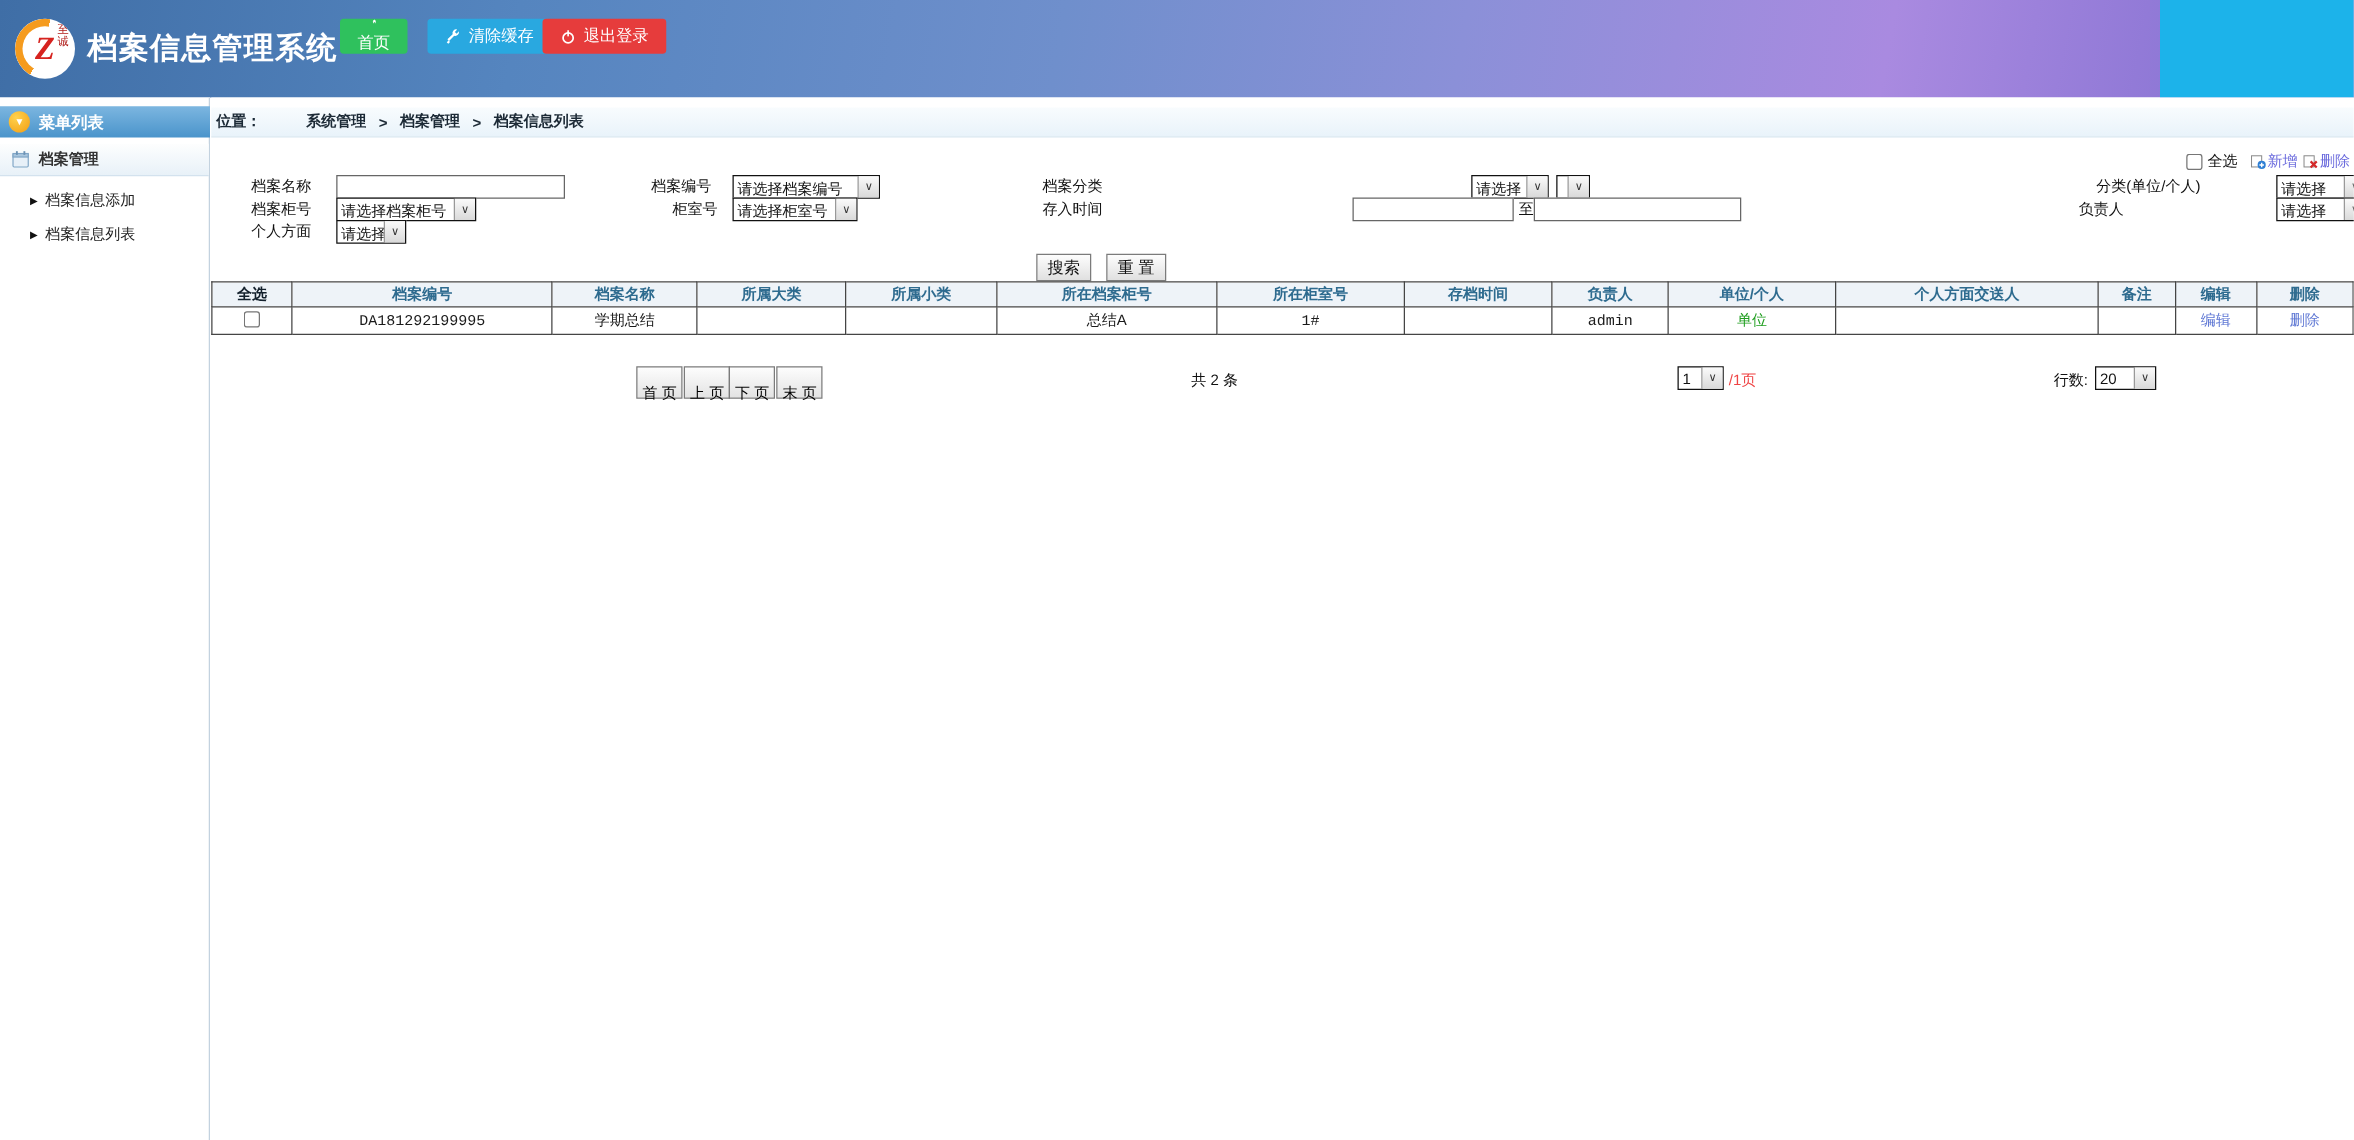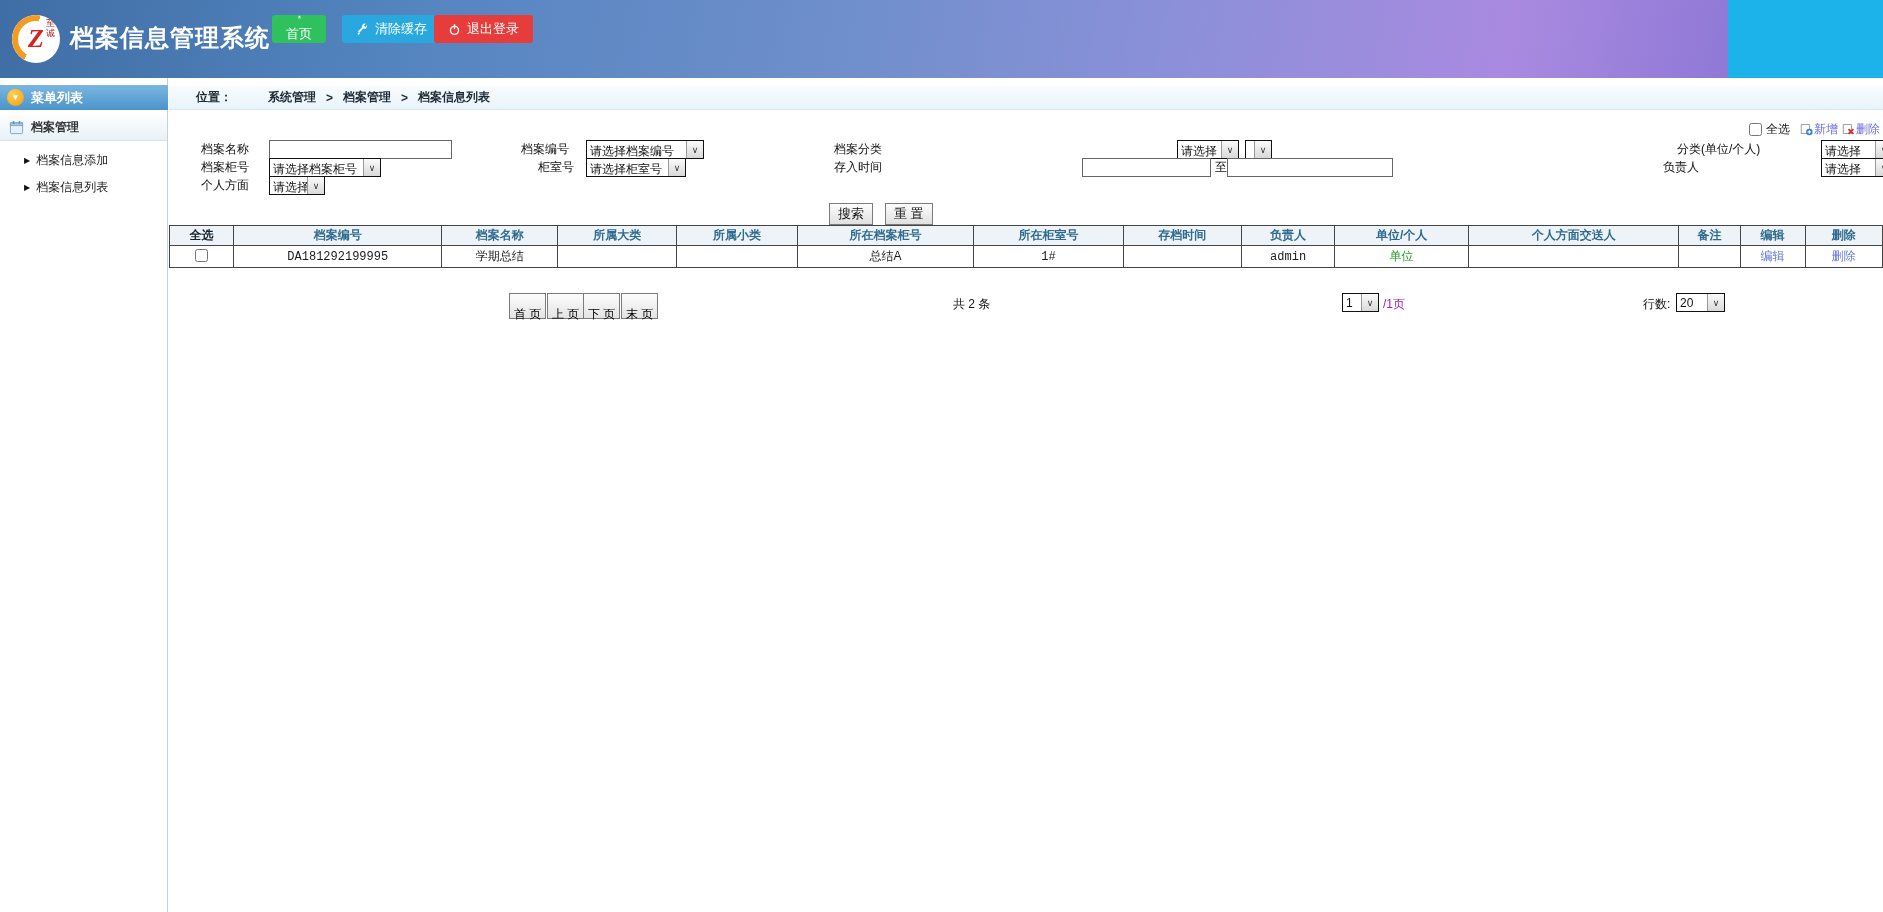--- a/index.html
+++ b/index.html
@@ -63,21 +63,21 @@
     position:absolute; left:0; width:167px; height:20px; display:flex; align-items:center;
     gap:6px; padding-left:24px; color:#222; cursor:pointer;
   }
   .menu-item .tri{ font-size:8px; color:#111; }
   .mi-1{ top:72px; } .mi-2{ top:99px; }
   
   .main{ position:absolute; left:169px; top:78px; width:1714px; height:834px; background:#fff; }
   .crumb{
     position:absolute; left:0; top:8px; width:1714px; height:24px;
     background:linear-gradient(#f8fcfe,#e9f3fa); border-bottom:1px solid #d8e6f0;
-    display:flex; align-items:center; font-weight:bold; color:#1c2a36; padding-left:27px;
+    display:flex; align-items:center; font-weight:bold; color:#1c2a36; padding-left:4px;
   }
   .crumb .lbl{ margin-right:36px; }
   .crumb .sep{ margin:0 10px; font-weight:bold; }
   
   .tooltools{
     position:absolute; top:42px; left:1580px; width:320px; height:18px;
     display:flex; align-items:center; gap:4px; white-space:nowrap;
   }
   .tooltools .cb{ width:13px; height:13px; margin:0; }
   .tooltools .sel-all{ color:#111; margin-right:6px; }
@@ -119,21 +119,21 @@
   .grid input[type=checkbox]{ width:13px; height:13px; margin:0; }
   
   .pager{ position:absolute; left:0; top:213px; width:1714px; height:26px; }
   .pg-btn{
     position:absolute; top:2px; height:19px; border:1px solid #7b7b7b;
     background:linear-gradient(#fdfdfd,#e3e3e3); font-family:inherit; font-size:12px; padding:12px 4px; cursor:pointer;
   }
   .pg-first{ left:340px; } .pg-prev{ left:378px; } .pg-next{ left:414px; } .pg-last{ left:452px; }
   .pg-total{ position:absolute; left:784px; top:5px; color:#111; }
   .pg-pagesel{ left:1173px; top:2px; width:37px; }
-  .pg-suffix{ position:absolute; left:1214px; top:5px; color:#a21caf; }
+  .pg-suffix{ position:absolute; left:1214px; top:5px; color:#ef4444; }
   .pg-rowslbl{ position:absolute; left:1474px; top:5px; color:#111; }
   .pg-rowsel{ left:1507px; top:2px; width:49px; }
 </style>
 </head>
 <body>
 
 <div class="topbar">
   <div class="topbar-cyan"></div>
   <div class="logo">
     <div class="swoosh"></div>

